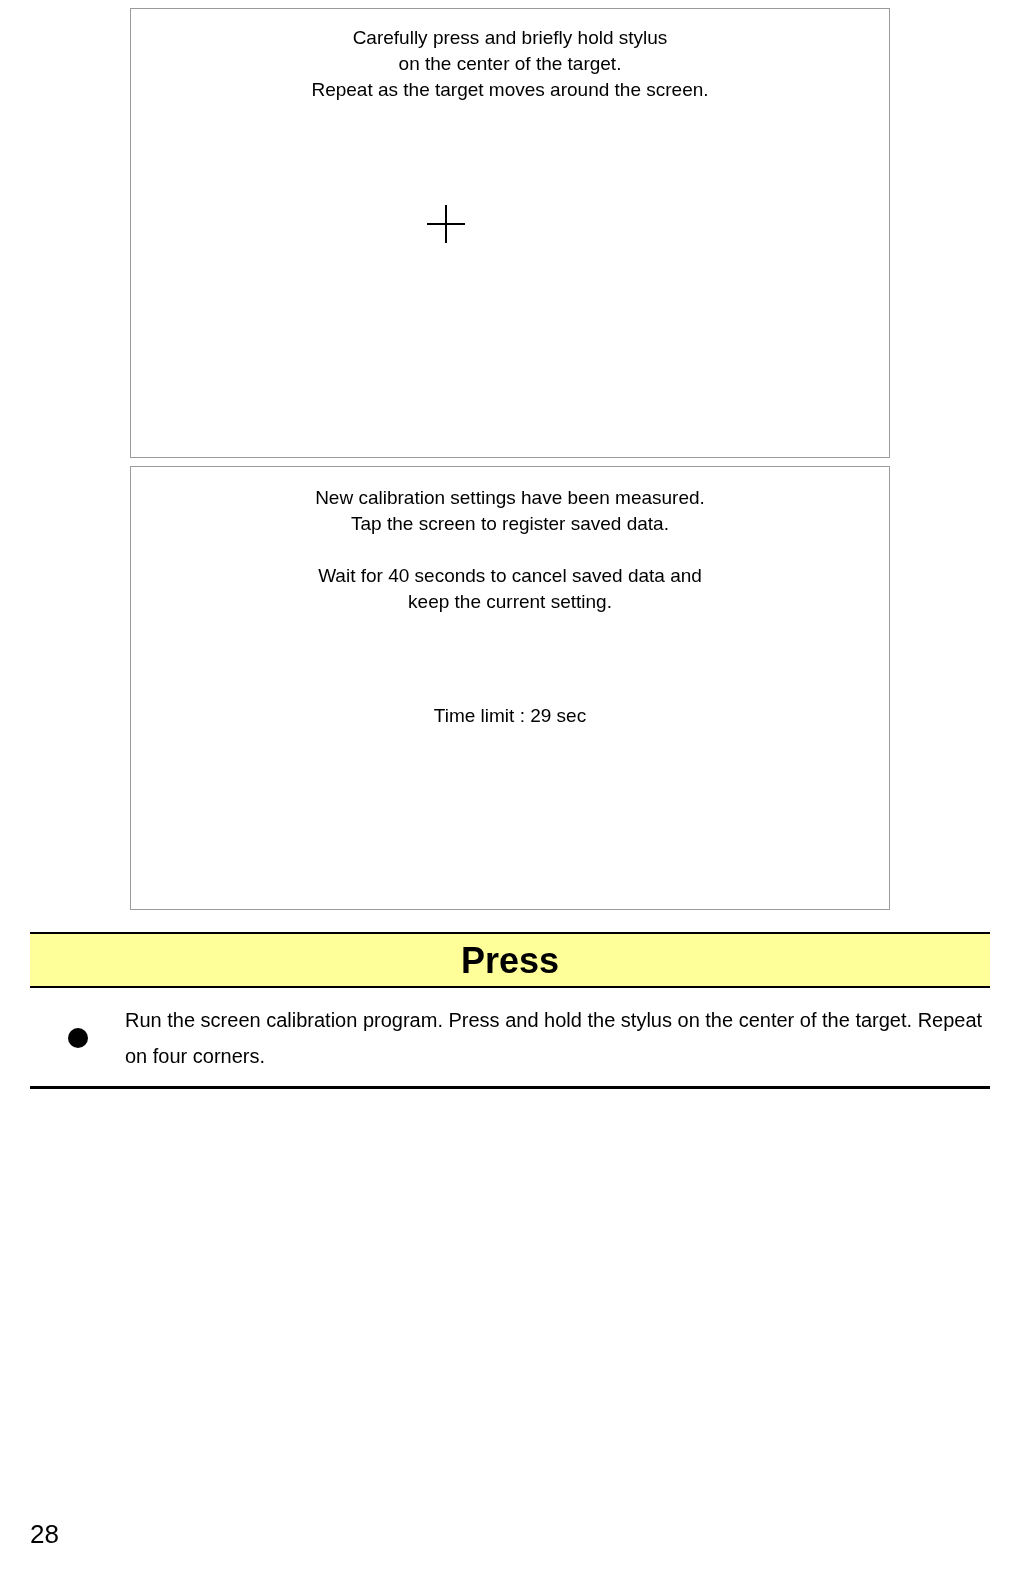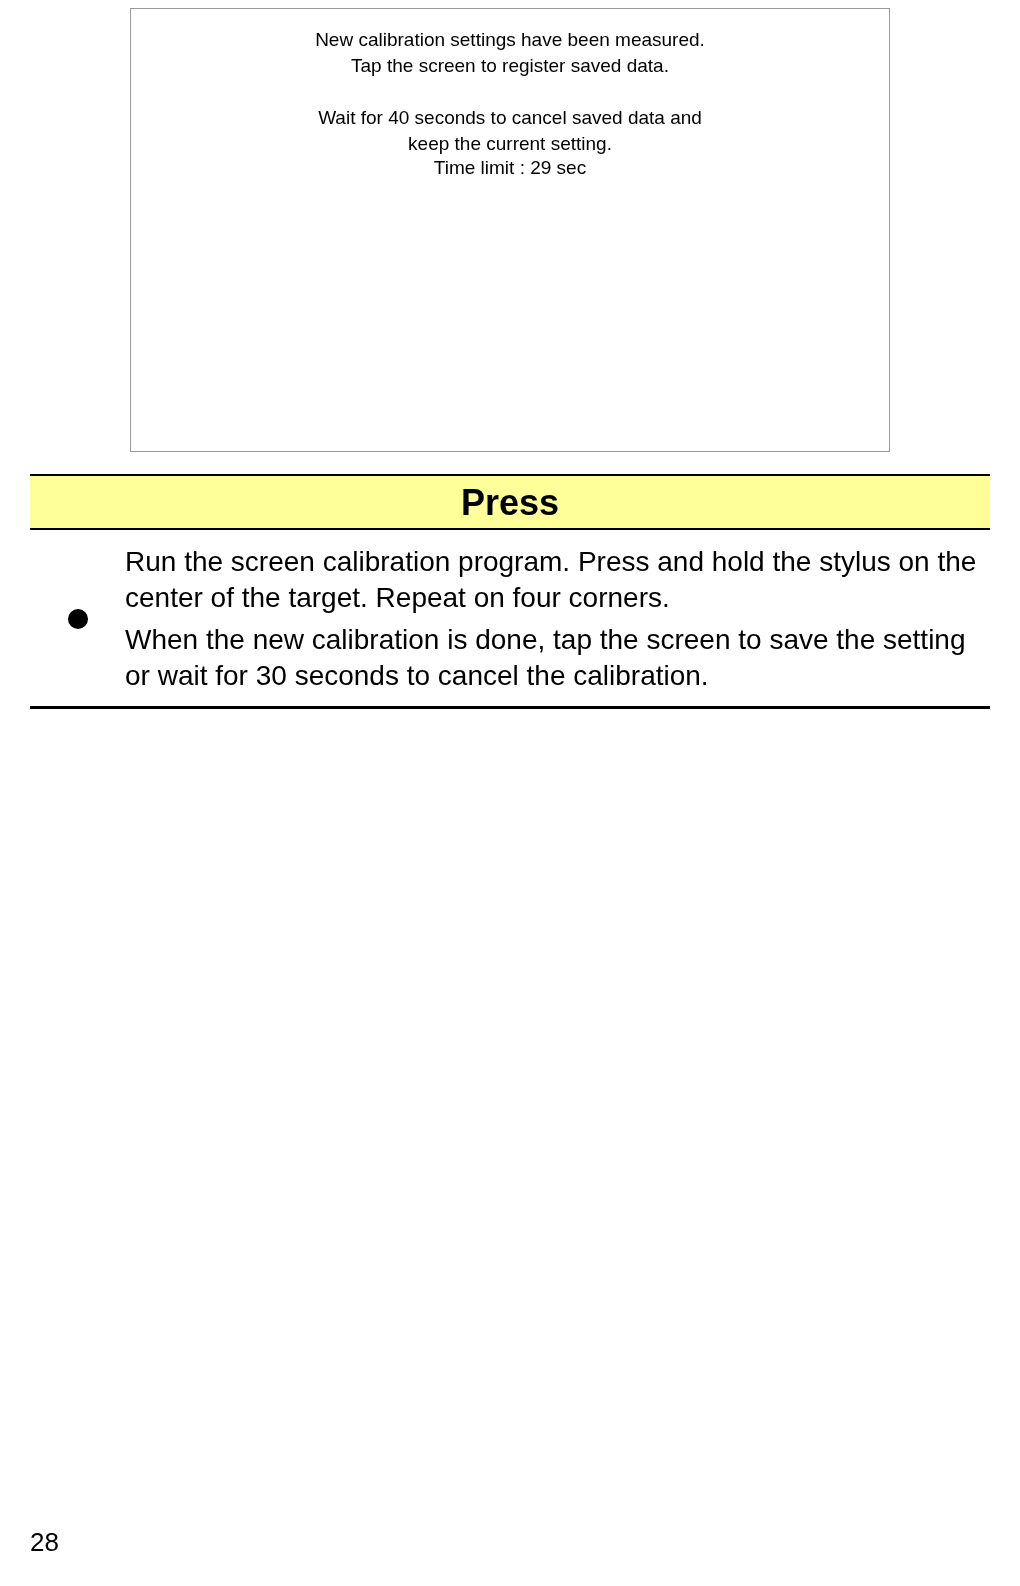--- a/index.html
+++ b/index.html
@@ -72,20 +72,21 @@
     height: 444px;
   }
   .shot2 .msg {
     font-size: 19px;
     line-height: 26px;
     padding-top: 18px;
     white-space: pre-line;
   }
   .shot2 .timer {
     font-size: 19px;
+    margin-top: 90px;
   }
 
   .section-title-wrap {
     margin-top: 22px;
     border-top: 2px solid #000;
     border-bottom: 2px solid #000;
     background: #ffff99;
     text-align: center;
     padding: 6px 0 4px 0;
   }
@@ -107,42 +108,48 @@
     justify-content: center;
     flex-shrink: 0;
   }
   .bullet {
     width: 20px;
     height: 20px;
     border-radius: 50%;
     background: #000;
   }
   .desc-text {
-    font-size: 28px;
+    font-size: 20px;
     line-height: 36px;
   }
   .desc-text p {
     margin: 0 0 6px 0;
   }
   .desc-text p:last-child { margin-bottom: 0; }
 
   .page-number {
     position: absolute;
     left: 30px;
-    bottom: 28px;
+    bottom: 36px;
     font-size: 26px;
   }
 </style>
 </head>
 <body>
 
 <div class="page">
 
   <div class="screenshots">
 
+    <div class="shot shot1">
+      <div class="inst">Carefully press and briefly hold stylus
+on the center of the target.
+Repeat as the target moves around the screen.</div>
+      <div class="cross"></div>
+    </div>
 
     <div class="shot shot2">
       <div class="msg">New calibration settings have been measured.
 Tap the screen to register saved data.
 
 Wait for 40 seconds to cancel saved data and
 keep the current setting.</div>
       <div class="timer">Time limit : 29 sec</div>
     </div>
 
@@ -151,19 +158,18 @@
   <div class="section-title-wrap">
     <span class="section-title">Press</span>
   </div>
 
   <div class="desc-row">
     <div class="bullet-cell">
       <div class="bullet"></div>
     </div>
     <div class="desc-text">
       <p>Run the screen calibration program. Press and hold the stylus on the center of the target. Repeat on four corners.</p>
-      <p>When the new calibration is done, tap the screen to save the setting or wait for 30 seconds to cancel the calibration.</p>
     </div>
   </div>
 
   <div class="page-number">28</div>
 
 </div>
 
 </body></html>

